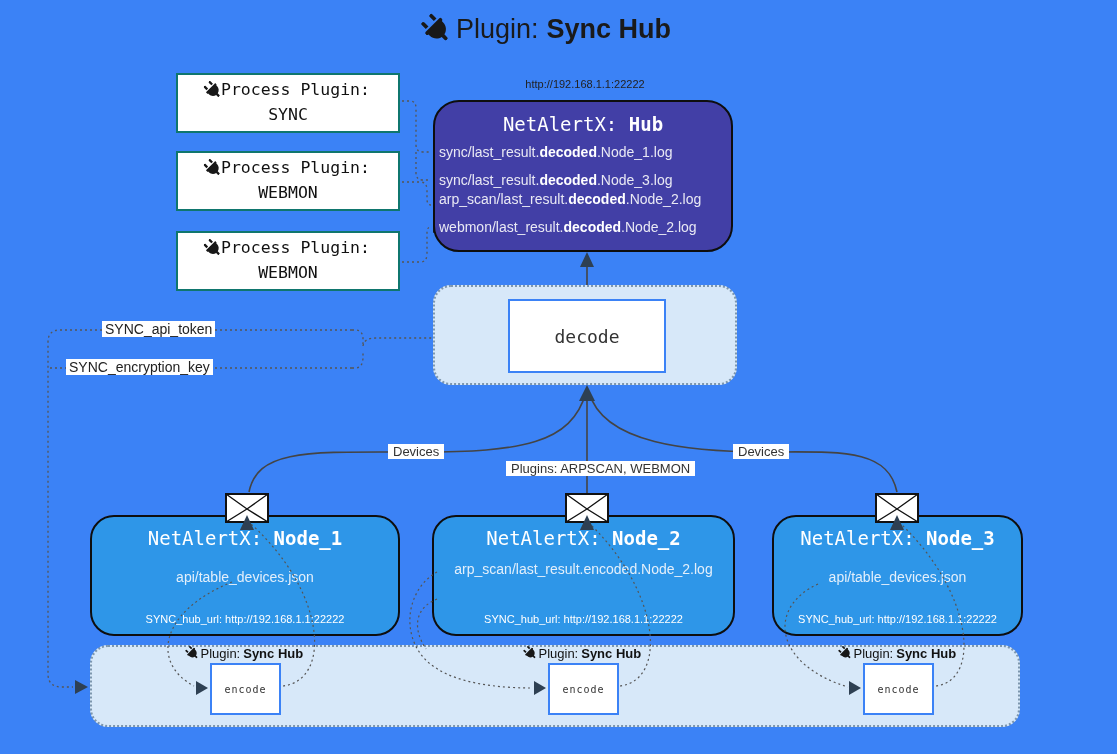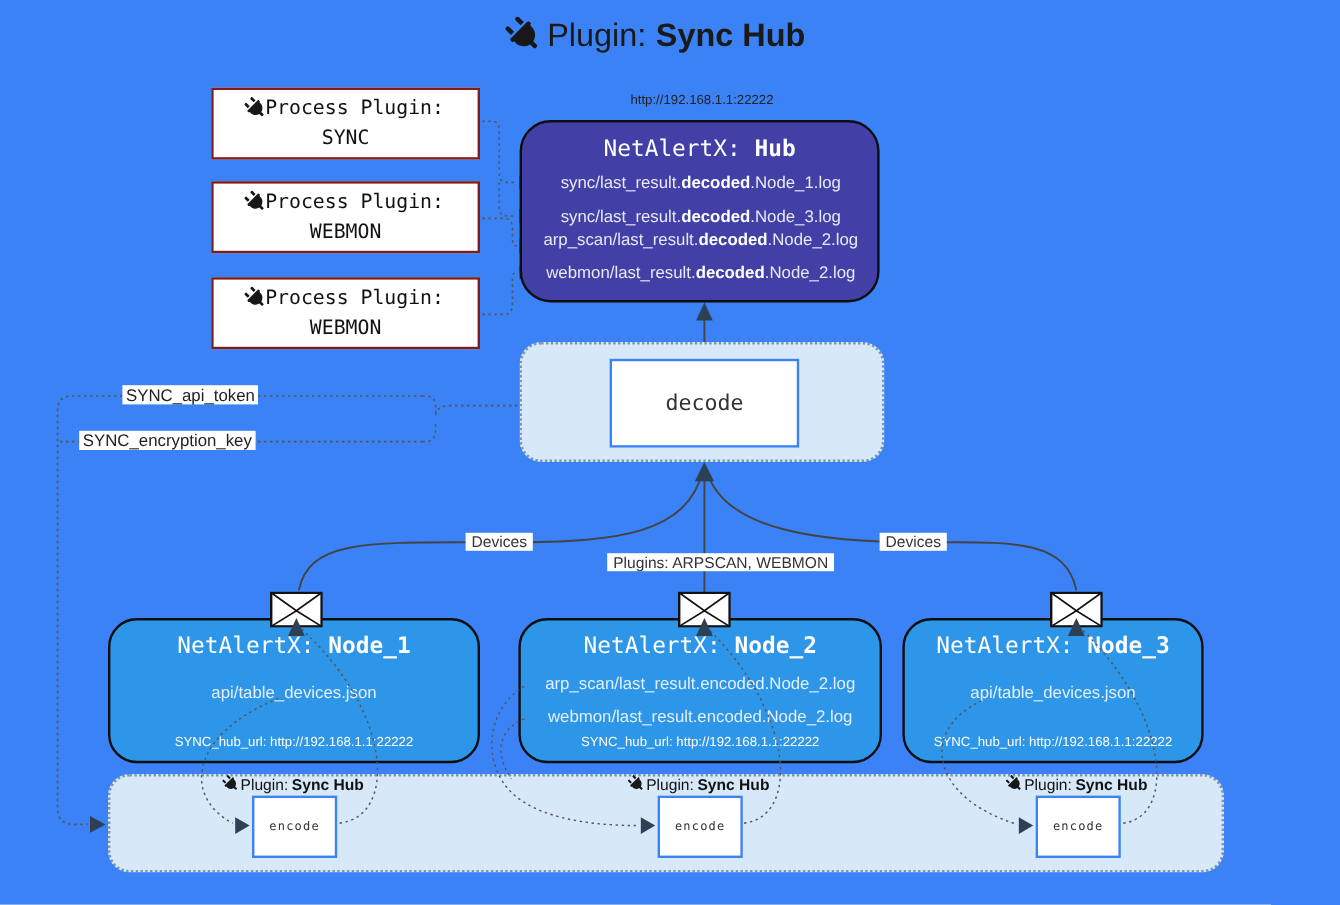--- a/index.html
+++ b/index.html
@@ -8,30 +8,30 @@
   svg.wires{position:absolute;left:0;top:0;pointer-events:none;}
   .abs{position:absolute;box-sizing:border-box;}
   .mono{font-family:"DejaVu Sans Mono","Liberation Mono",monospace;}
   
   .title{left:425px;top:14px;display:flex;align-items:center;gap:8px;font-size:27px;white-space:nowrap;}
   .title .bold{font-weight:bold;}
   .plug{display:inline-block;transform:rotate(-45deg);line-height:0;}
   .plug svg{width:.82em;height:1.08em;}
   .t-plug{font-size:28px;}
   
-  .proc{left:176px;width:224px;height:60px;border:2px solid #7f1d1d;background:#fff;
+  .proc{left:176px;width:224px;height:60px;border:2px solid #0f766e;background:#fff;
         display:flex;flex-direction:column;align-items:center;justify-content:center;
         font-size:16.5px;color:#111;line-height:1.5;}
   .proc .row{display:flex;align-items:center;gap:1px;font-size:16.5px;}
   .proc .plug{font-size:17px;}
   
   .hub{left:433px;top:100px;width:300px;height:152px;border:2px solid #0e0e0e;border-radius:26px;color:#fff;}
   .hub-title{position:absolute;top:11px;left:0;right:0;text-align:center;font-size:19px;}
   .hub-title .bold{font-weight:bold;}
-  .hub-line{position:absolute;left:4px;right:2px;text-align:center;font-size:14px;color:#E9E9F4;white-space:nowrap;}
+  .hub-line{position:absolute;left:4px;right:2px;font-size:14px;color:#E9E9F4;white-space:nowrap;}
   .hub-line b{color:#fff;}
   .hub-url{left:470px;top:78px;width:230px;text-align:center;font-size:11px;color:#222;}
   
   .panel{border:2px dotted #7d96ad;border-radius:18px;}
   .decode-panel{left:433px;top:285px;width:304px;height:100px;}
   .strip{left:90px;top:645px;width:930px;height:82px;}
   .codebox{background:#fff;border:2px solid #3b82f6;display:flex;align-items:center;justify-content:center;color:#333;}
   .decode-box{left:508px;top:299px;width:158px;height:74px;font-size:18px;}
   .encode-box{top:663px;width:71px;height:52px;font-size:10px;letter-spacing:1px;}
   
@@ -155,25 +155,24 @@
 
   <div class="abs node" style="left: 90px; width: 310px; background: rgb(46, 150, 232);">
     <div class="node-title mono"><span>NetAlertX: </span><span class="bold">Node_1</span></div>
     <div class="node-line" style="top:52px;">api/table_devices.json</div>
     <div class="node-url">SYNC_hub_url: http://192.168.1.1:22222</div>
   </div>
 
   <div class="abs node" style="left: 432px; width: 303px; background: rgb(46, 150, 232);">
     <div class="node-title mono"><span>NetAlertX: </span><span class="bold">Node_2</span></div>
     <div class="node-line" style="top:44px;">arp_scan/last_result.encoded.Node_2.log</div>
-    <div class="node-line" style="top:72px;">webmon/last_result.encoded.Node_2.log</div>
     <div class="node-url">SYNC_hub_url: http://192.168.1.1:22222</div>
   </div>
 
-  <div class="abs node" style="left: 752px; width: 251px; background: rgb(46, 150, 232);">
+  <div class="abs node" style="left: 772px; width: 251px; background: rgb(46, 150, 232);">
     <div class="node-title mono"><span>NetAlertX: </span><span class="bold">Node_3</span></div>
     <div class="node-line" style="top:52px;">api/table_devices.json</div>
     <div class="node-url">SYNC_hub_url: http://192.168.1.1:22222</div>
   </div>
 
   <div class="abs env" style="left:225px;top:493px;"><svg width="44" height="30" viewBox="0 0 44 30">
         <rect x="1" y="1" width="42" height="28" fill="#fff" stroke="#111" stroke-width="2"></rect>
         <path d="M1 1 L22 16 L43 1 M1 29 L22 16 L43 29" fill="none" stroke="#111" stroke-width="1.4"></path>
       </svg></div>
   <div class="abs env" style="left:565px;top:493px;"><svg width="44" height="30" viewBox="0 0 44 30">

